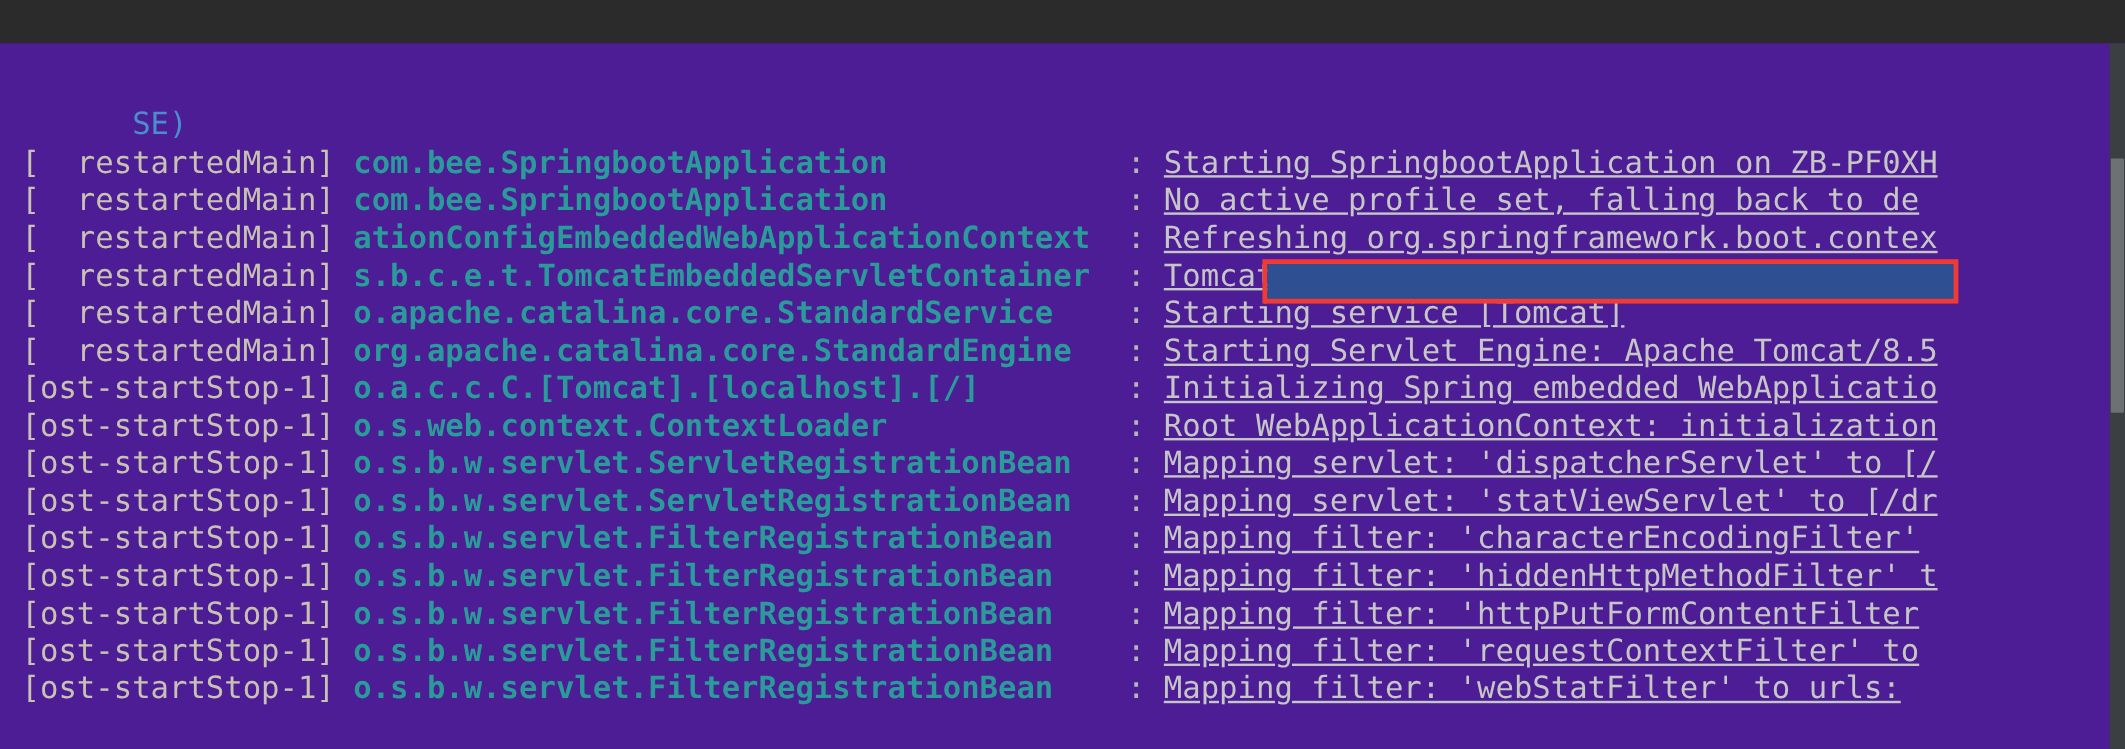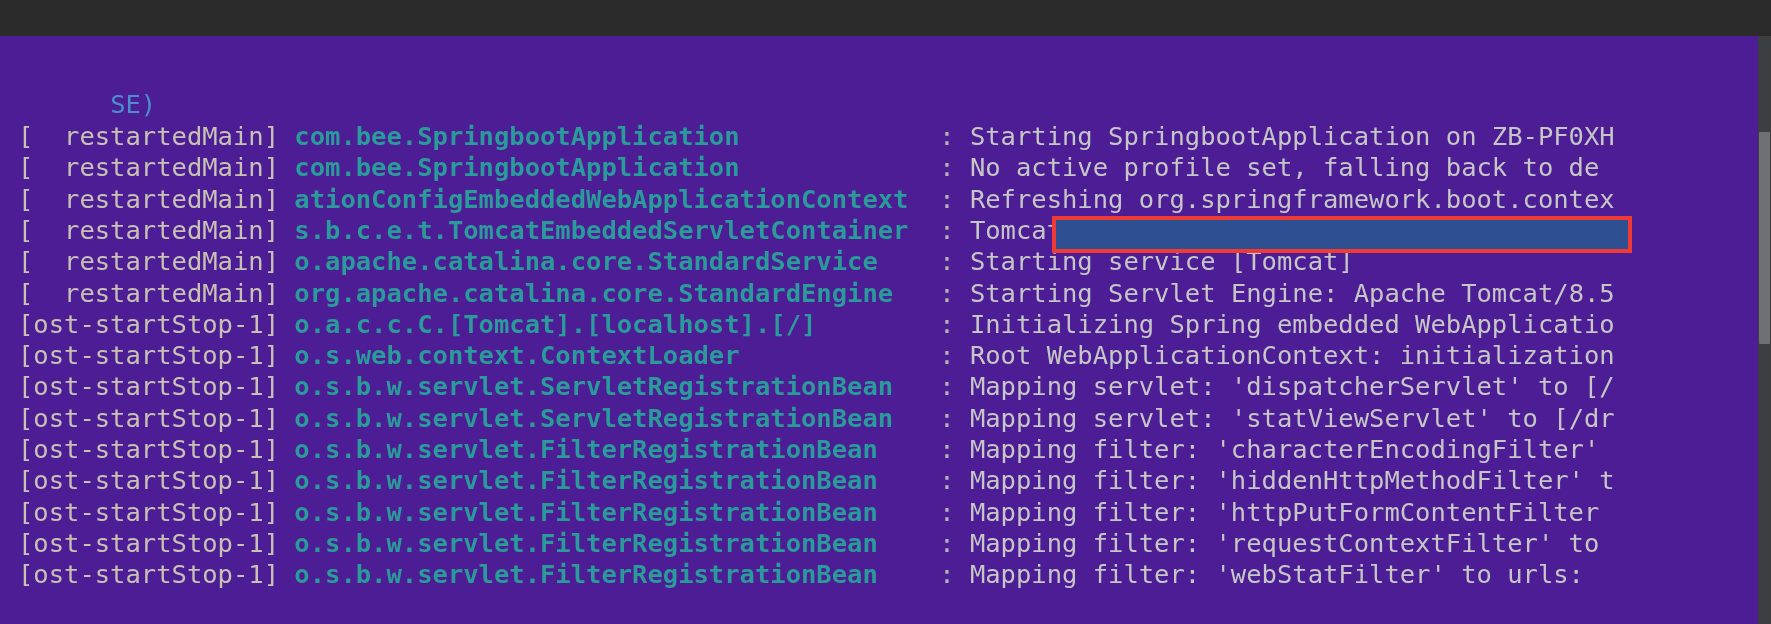--- a/index.html
+++ b/index.html
@@ -42,21 +42,21 @@
   
   .header-line {
     top: 22px;
     left: 18px;
   }
 
   .seg { white-space: pre; }
   .thread  { color: #c9c2b4; }       
   .logger  { color: #2b9a9a; font-weight: bold; }       
   .colon   { color: #b5b5b5; }
-  .msg     { color: #c6c6c6; }
+  .msg     { color: #c6c6c6; text-decoration: underline; }
   .paren   { color: #4b8ecb; }
 
   
   #selection-highlight {
     position: absolute;
     left: 1056px;
     top: 183px;
     width: 574px;
     height: 31px;
     background: #2f4f93;

